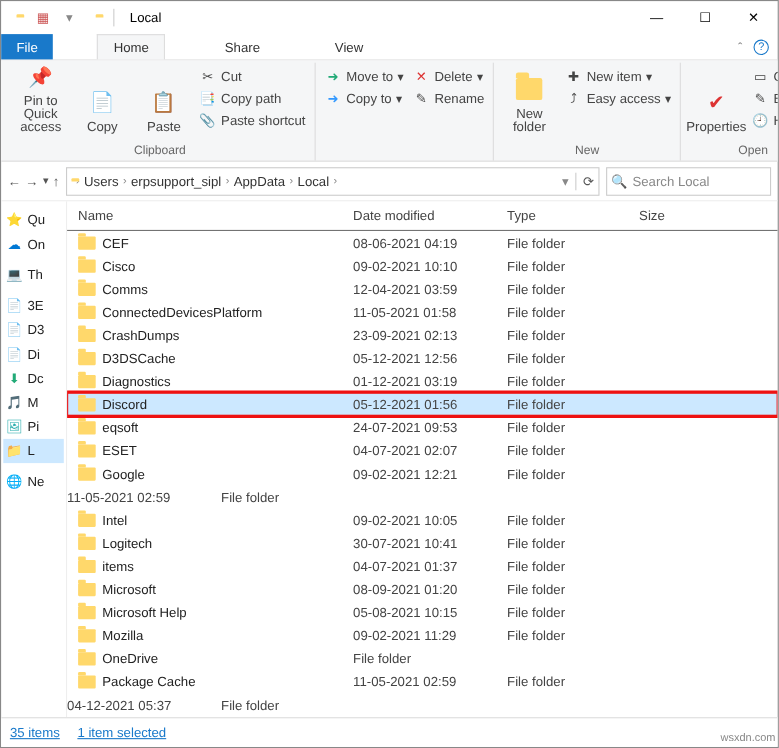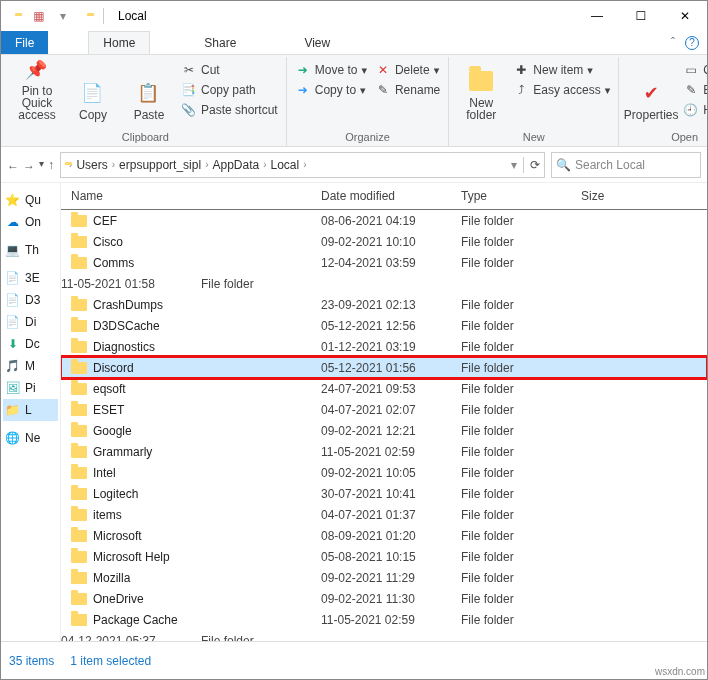--- a/index.html
+++ b/index.html
@@ -43,21 +43,21 @@
 .col-size { width: 80px; }
 .rows { overflow-y: auto; height: calc(100% - 28px); }
 .row { display: flex; align-items: center; height: 21px; font-size: 12px; color: #222; }
 .row .c-name { width: 260px; padding-left: 10px; display: flex; align-items: center; gap: 6px; }
 .row .c-date { width: 140px; color: #444; }
 .row .c-type { width: 120px; color: #444; }
 .row.sel { background: #cce8ff; }
 .row.hl { outline: 3px solid #e11; outline-offset: -1px; }
 .foldericon { width: 16px; height: 12px; background: #ffd86b; border-radius: 1px; position: relative; }
 .foldericon:before { content: ""; position: absolute; top: -3px; left: 0; width: 7px; height: 3px; background: #ffd86b; border-radius: 1px 1px 0 0; }
-.status { position: absolute; bottom: 0; left: 0; right: 0; height: 38px; border-top: 1px solid #ddd; display: flex; align-items: center; padding: 0 8px; font-size: 11px; color: #1979ca; gap: 16px; background: #fff; }
+.status { position: absolute; bottom: 0; left: 0; right: 0; height: 27px; border-top: 1px solid #ddd; display: flex; align-items: center; padding: 0 8px; font-size: 11px; color: #1979ca; gap: 16px; background: #fff; text-decoration: underline; }
 .ws { position: absolute; bottom: 2px; right: 2px; font-size: 10px; color: #888; }
 .fic-yellow { width: 28px; height: 20px; background: #ffd86b; border-radius: 2px; position: relative; }
 .fic-yellow:before { content:""; position:absolute; top:-5px; left:0; width:12px; height:5px; background:#ffd86b; border-radius:2px 2px 0 0; }
 </style>
 </head>
 <body>
 
 <div class="titlebar">
   <div class="tb-icons">
     <span><span class="foldericon"></span></span>
@@ -124,21 +124,20 @@
         <div class="smallbtn"><span class="ic" style="color:#39f">➜</span><span>Copy to</span> ▾</div>
       </div>
       <div class="stack" style="margin-top:2px">
         <div class="smallbtn"><span class="ic" style="color:#d33">✕</span><span>Delete</span> ▾</div>
         <div class="smallbtn">
             <span class="ic">✎</span>
             <span>Rename</span>
           </div>
       </div>
     </div>
-    <div class="lbl">Organize</div>
   </div>
   <div class="group">
     <div class="body">
       <div class="bigbtn">
           <span class="ic">
             <span class="fic-yellow"></span>
           </span>
           <span>New folder</span>
         </div>
       <div class="stack" style="margin-top:2px">
@@ -277,20 +276,24 @@
         </div>
         <div class="row">
           <div class="c-name">
             <span class="foldericon"></span>
             <span>Comms</span>
           </div>
           <div class="c-date">12-04-2021 03:59</div>
           <div class="c-type">File folder</div>
         </div>
         <div class="row">
+          <div class="c-name">
+            <span class="foldericon"></span>
+            <span>ConnectedDevicesPlatform</span>
+          </div>
           <div class="c-date">11-05-2021 01:58</div>
           <div class="c-type">File folder</div>
         </div>
         <div class="row">
           <div class="c-name">
             <span class="foldericon"></span>
             <span>CrashDumps</span>
           </div>
           <div class="c-date">23-09-2021 02:13</div>
           <div class="c-type">File folder</div>
@@ -337,24 +340,20 @@
         </div>
         <div class="row">
           <div class="c-name">
             <span class="foldericon"></span>
             <span>Google</span>
           </div>
           <div class="c-date">09-02-2021 12:21</div>
           <div class="c-type">File folder</div>
         </div>
         <div class="row">
-          <div class="c-name">
-            <span class="foldericon"></span>
-            <span>Grammarly</span>
-          </div>
           <div class="c-date">11-05-2021 02:59</div>
           <div class="c-type">File folder</div>
         </div>
         <div class="row">
           <div class="c-name">
             <span class="foldericon"></span>
             <span>Intel</span>
           </div>
           <div class="c-date">09-02-2021 10:05</div>
           <div class="c-type">File folder</div>
@@ -397,21 +396,20 @@
             <span>Mozilla</span>
           </div>
           <div class="c-date">09-02-2021 11:29</div>
           <div class="c-type">File folder</div>
         </div>
         <div class="row">
           <div class="c-name">
             <span class="foldericon"></span>
             <span>OneDrive</span>
           </div>
-          <div class="c-date">09-02-2021 11:30</div>
           <div class="c-type">File folder</div>
         </div>
         <div class="row">
           <div class="c-name">
             <span class="foldericon"></span>
             <span>Package Cache</span>
           </div>
           <div class="c-date">11-05-2021 02:59</div>
           <div class="c-type">File folder</div>
         </div>

